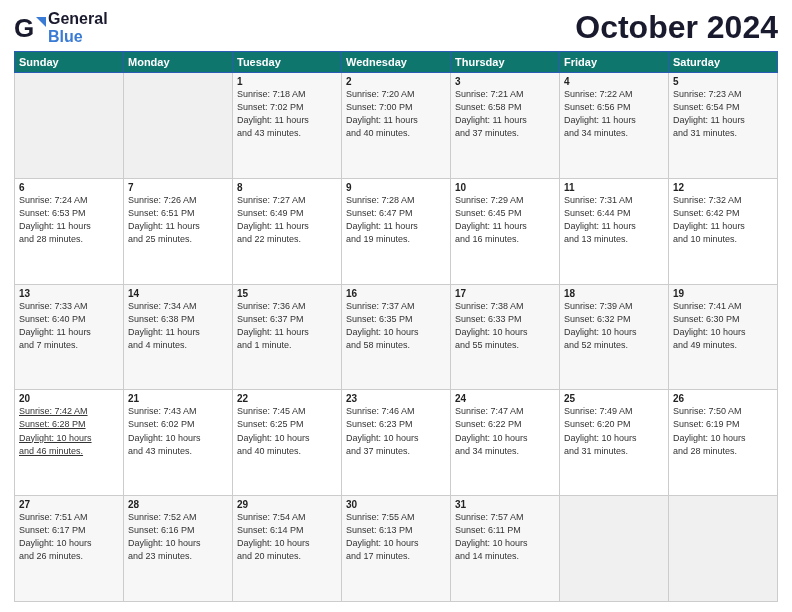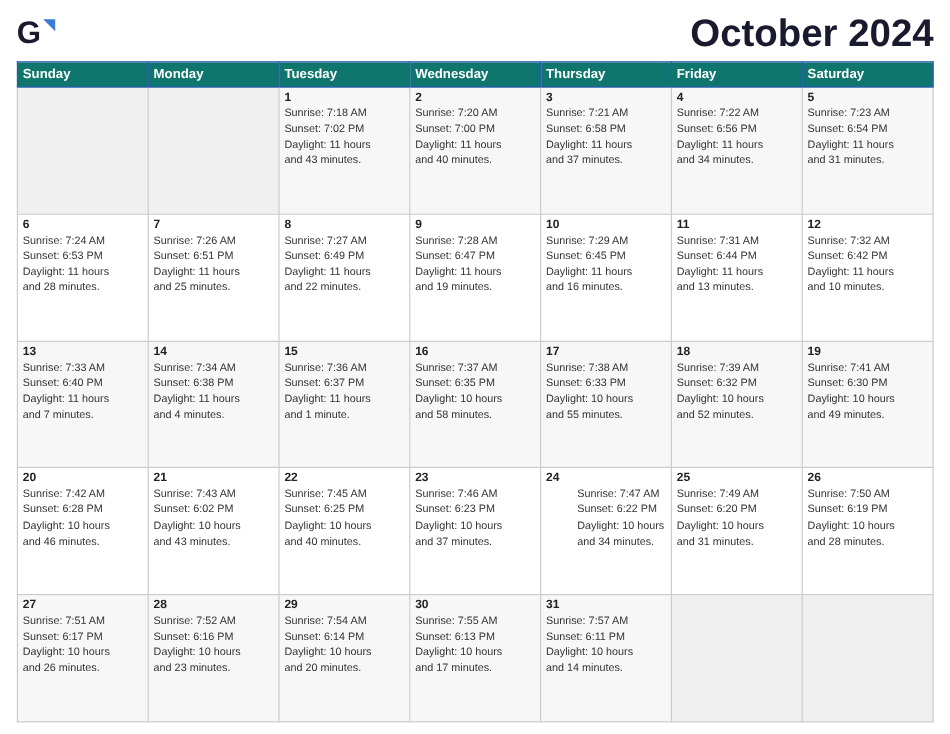--- a/index.html
+++ b/index.html
@@ -96,20 +96,24 @@
 
 <div class="page">
   <div class="header">
     <div class="logo">
       <div class="logo-row">
         <svg width="34" height="34" viewBox="0 0 34 34">
           <text x="0" y="26" font-size="26" font-family="Arial" font-weight="bold" fill="#1a1a2e">G</text>
 
           <polygon points="22,6 32,6 32,16" fill="#3a7bd5"></polygon>
         </svg>
+        <div style="display:flex;flex-direction:column;line-height:1.1;margin-left:-2px;">
+          <span style="font-size:16px;font-weight:bold;color:#1a1a2e;">General</span>
+          <span style="font-size:16px;font-weight:bold;color:#3a7bd5;">Blue</span>
+        </div>
       </div>
     </div>
     <div class="title-block">
       <div class="month-title">October 2024</div>
     </div>
   </div>
 
   <table class="calendar-table">
     <thead>
       <tr>
@@ -260,21 +264,21 @@
             <span class="day-num">19</span>
             <div class="day-info" style="white-space: pre-line;">Sunrise: 7:41 AM
 Sunset: 6:30 PM
 Daylight: 10 hours
 and 49 minutes.</div>
           </td>
         </tr>
         <tr>
           <td>
             <span class="day-num">20</span>
-            <div class="day-info" style="white-space: pre-line;">Sunrise: 7:42 AM
+            <div class="day-info" style="white-space: pre-line; text-decoration: underline;">Sunrise: 7:42 AM
 Sunset: 6:28 PM
 Daylight: 10 hours
 and 46 minutes.</div>
           </td>
           <td>
             <span class="day-num">21</span>
             <div class="day-info" style="white-space: pre-line;">Sunrise: 7:43 AM
 Sunset: 6:02 PM
 Daylight: 10 hours
 and 43 minutes.</div>
@@ -288,21 +292,21 @@
           </td>
           <td>
             <span class="day-num">23</span>
             <div class="day-info" style="white-space: pre-line;">Sunrise: 7:46 AM
 Sunset: 6:23 PM
 Daylight: 10 hours
 and 37 minutes.</div>
           </td>
           <td>
             <span class="day-num">24</span>
-            <div class="day-info" style="white-space: pre-line; margin-left: 26px;">Sunrise: 7:47 AM
+            <div class="day-info" style="white-space: pre-line;">Sunrise: 7:47 AM
 Sunset: 6:22 PM
 Daylight: 10 hours
 and 34 minutes.</div>
           </td>
           <td>
             <span class="day-num">25</span>
             <div class="day-info" style="white-space: pre-line;">Sunrise: 7:49 AM
 Sunset: 6:20 PM
 Daylight: 10 hours
 and 31 minutes.</div>

